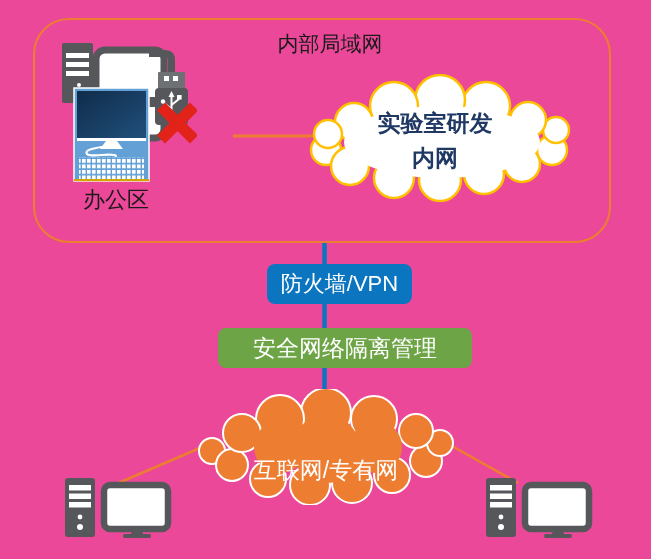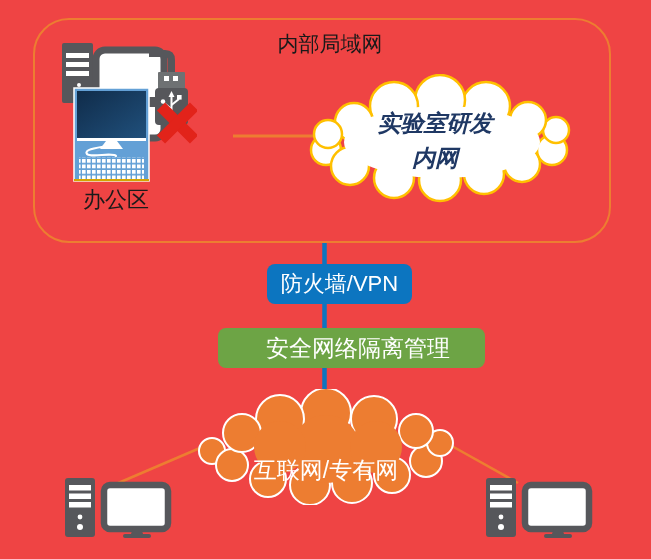--- a/index.html
+++ b/index.html
@@ -1,17 +1,17 @@
 <!DOCTYPE html>
 <html style="--orange: #ED7D31; --yellow: #FFC000; --blue: #0C75C0; --green: #6DA445; --gray: #56575B; --navy: #1F3864; --red: #E2231A; --pc-blue: #63A0D6; --text: #1A1A1A;"><head>
 <meta charset="utf-8">
 <style>
   html,body{margin:0;padding:0;background:#fff;}
   .stage{
-    position:relative;width:651px;height:559px;background:#ef4444;overflow:hidden;
+    position:relative;width:651px;height:559px;background:#ec4899;overflow:hidden;
     font-family:"Liberation Sans","DejaVu Sans",sans-serif;
   }
   svg{display:block;}
   .abs{position:absolute;}
   #lines{left:0;top:0;width:651px;height:559px;z-index:1;}
   .lan-rect{
     left:33px;top:18px;width:574px;height:221px;
     border:2.5px solid var(--orange);border-radius:36px;z-index:2;
   }
   .lan-title{
@@ -19,28 +19,28 @@
     font-size:21px;color:var(--text);z-index:3;
   }
   #office-icon{left:57px;top:38px;z-index:3;}
   .office-label{
     left:60px;top:185px;width:112px;text-align:center;
     font-size:22px;color:var(--text);z-index:3;
   }
   #lab-cloud{left:300px;top:74px;z-index:3;}
   .lab-cloud-text{
     left:332px;top:106px;width:206px;text-align:center;z-index:4;
-    font-size:23px;font-weight:bold;color:var(--navy);line-height:35px;font-style:italic;
+    font-size:23px;font-weight:bold;color:var(--navy);line-height:35px;
   }
   .node-box{
     display:flex;align-items:center;justify-content:center;
     color:#fff;border-radius:8px;z-index:3;white-space:nowrap;
   }
   .firewall-box{left:267px;top:264px;width:145px;height:40px;background:var(--blue);font-size:22px;}
-  .isolation-box{left:218px;top:328px;width:254px;height:40px;background:var(--green);font-size:23px;padding-left:13px;}
+  .isolation-box{left:218px;top:328px;width:254px;height:40px;background:var(--green);font-size:23px;}
   #internet-cloud{left:188px;top:389px;z-index:3;}
   .internet-label{
     left:220px;top:455px;width:212px;text-align:center;z-index:4;
     font-size:23px;color:#fff;
   }
   .pc-left{left:63px;top:477px;z-index:3;}
   .pc-right{left:484px;top:477px;z-index:3;}
 </style>
 </head>
 <body>

